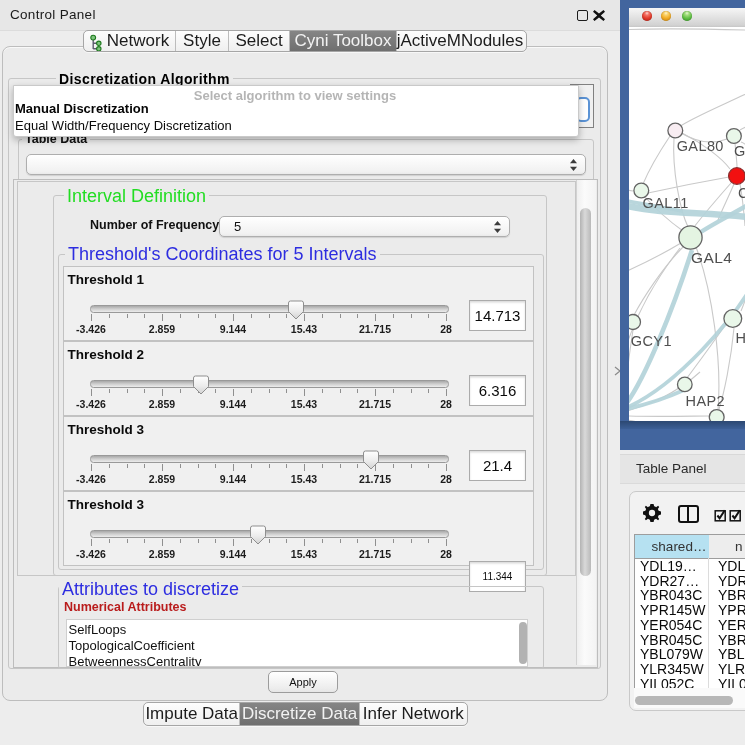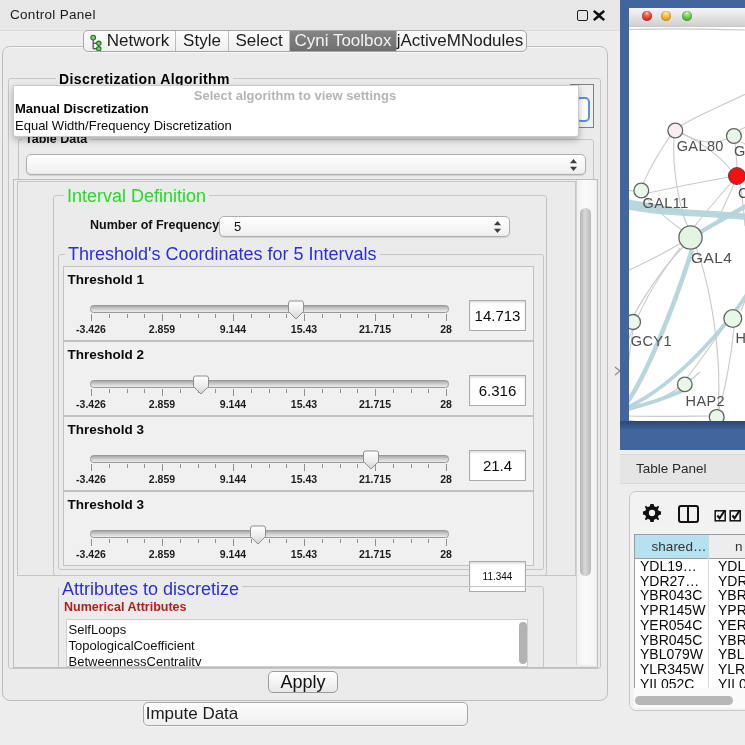--- a/index.html
+++ b/index.html
@@ -260,24 +260,26 @@
 <div class="gbox" style="left:58px;top:586px;width:484px;height:81px;"></div>
 <div class="grouplab" style="left:59px;top:579px;color:#2d2de0;">Attributes to discretize</div>
 <div class="abs" style="left:64px;top:599.5px;font-size:12.5px;font-weight:bold;color:#b91c1c;">Numerical Attributes</div>
 <div class="abs" style="left:66px;top:619px;width:460px;height:46px;background:#fff;border:1px solid #cfcfcf;overflow:hidden;font-size:13px;color:#111;">
   <div style="padding:1.5px 0 0 1.5px;line-height:16.4px;">SelfLoops<br>TopologicalCoefficient<br>BetweennessCentrality<br></div>
 </div>
 <div class="abs" style="left:518.5px;top:621.5px;width:8.5px;height:42px;border-radius:5px;background:#b2b2b2;"></div>
 
 <div class="abs" style="left:268px;top:671px;width:68px;height:20px;border:1px solid #9c9c9c;border-radius:5px;
      background:linear-gradient(#ffffff,#ededed 80%,#e6e6e6);display:flex;align-items:center;justify-content:center;
-     font-size:18px;color:#111;">Apply</div>
+     font-size:11px;color:#111;">Apply</div>
 
 <div class="tabbar" style="left:143px;top:702px;width:323px;height:22px;">
   <div class="seg" style="width:96px;">Impute Data</div>
+  <div class="seg sel" style="width:119px;">Discretize Data</div>
+  <div class="seg" style="width:108px;">Infer Network</div>
 </div>
 
 <svg class="abs" style="left:614px;top:366px;" width="8" height="10" viewBox="0 0 8 10">
   <path d="M1 1 L6 5 L1 9" stroke="#8a8a8a" stroke-width="1.2" fill="none"></path>
 </svg>
 
 <div class="abs" style="left:13px;top:85px;width:564px;height:50px;background:#fff;
      border:1px solid #c9c9c9;border-radius:0 0 3px 3px;box-shadow:0 3px 7px rgba(0,0,0,.28);"></div>
 <div class="abs" style="left:13px;top:88px;width:564px;height:13px;text-align:center;font-size:13px;font-weight:bold;color:#b5b5b5;">Select algorithm to view settings</div>
 <div class="abs" style="left:15px;top:101px;font-size:13px;font-weight:bold;color:#050505;">Manual Discretization</div>

